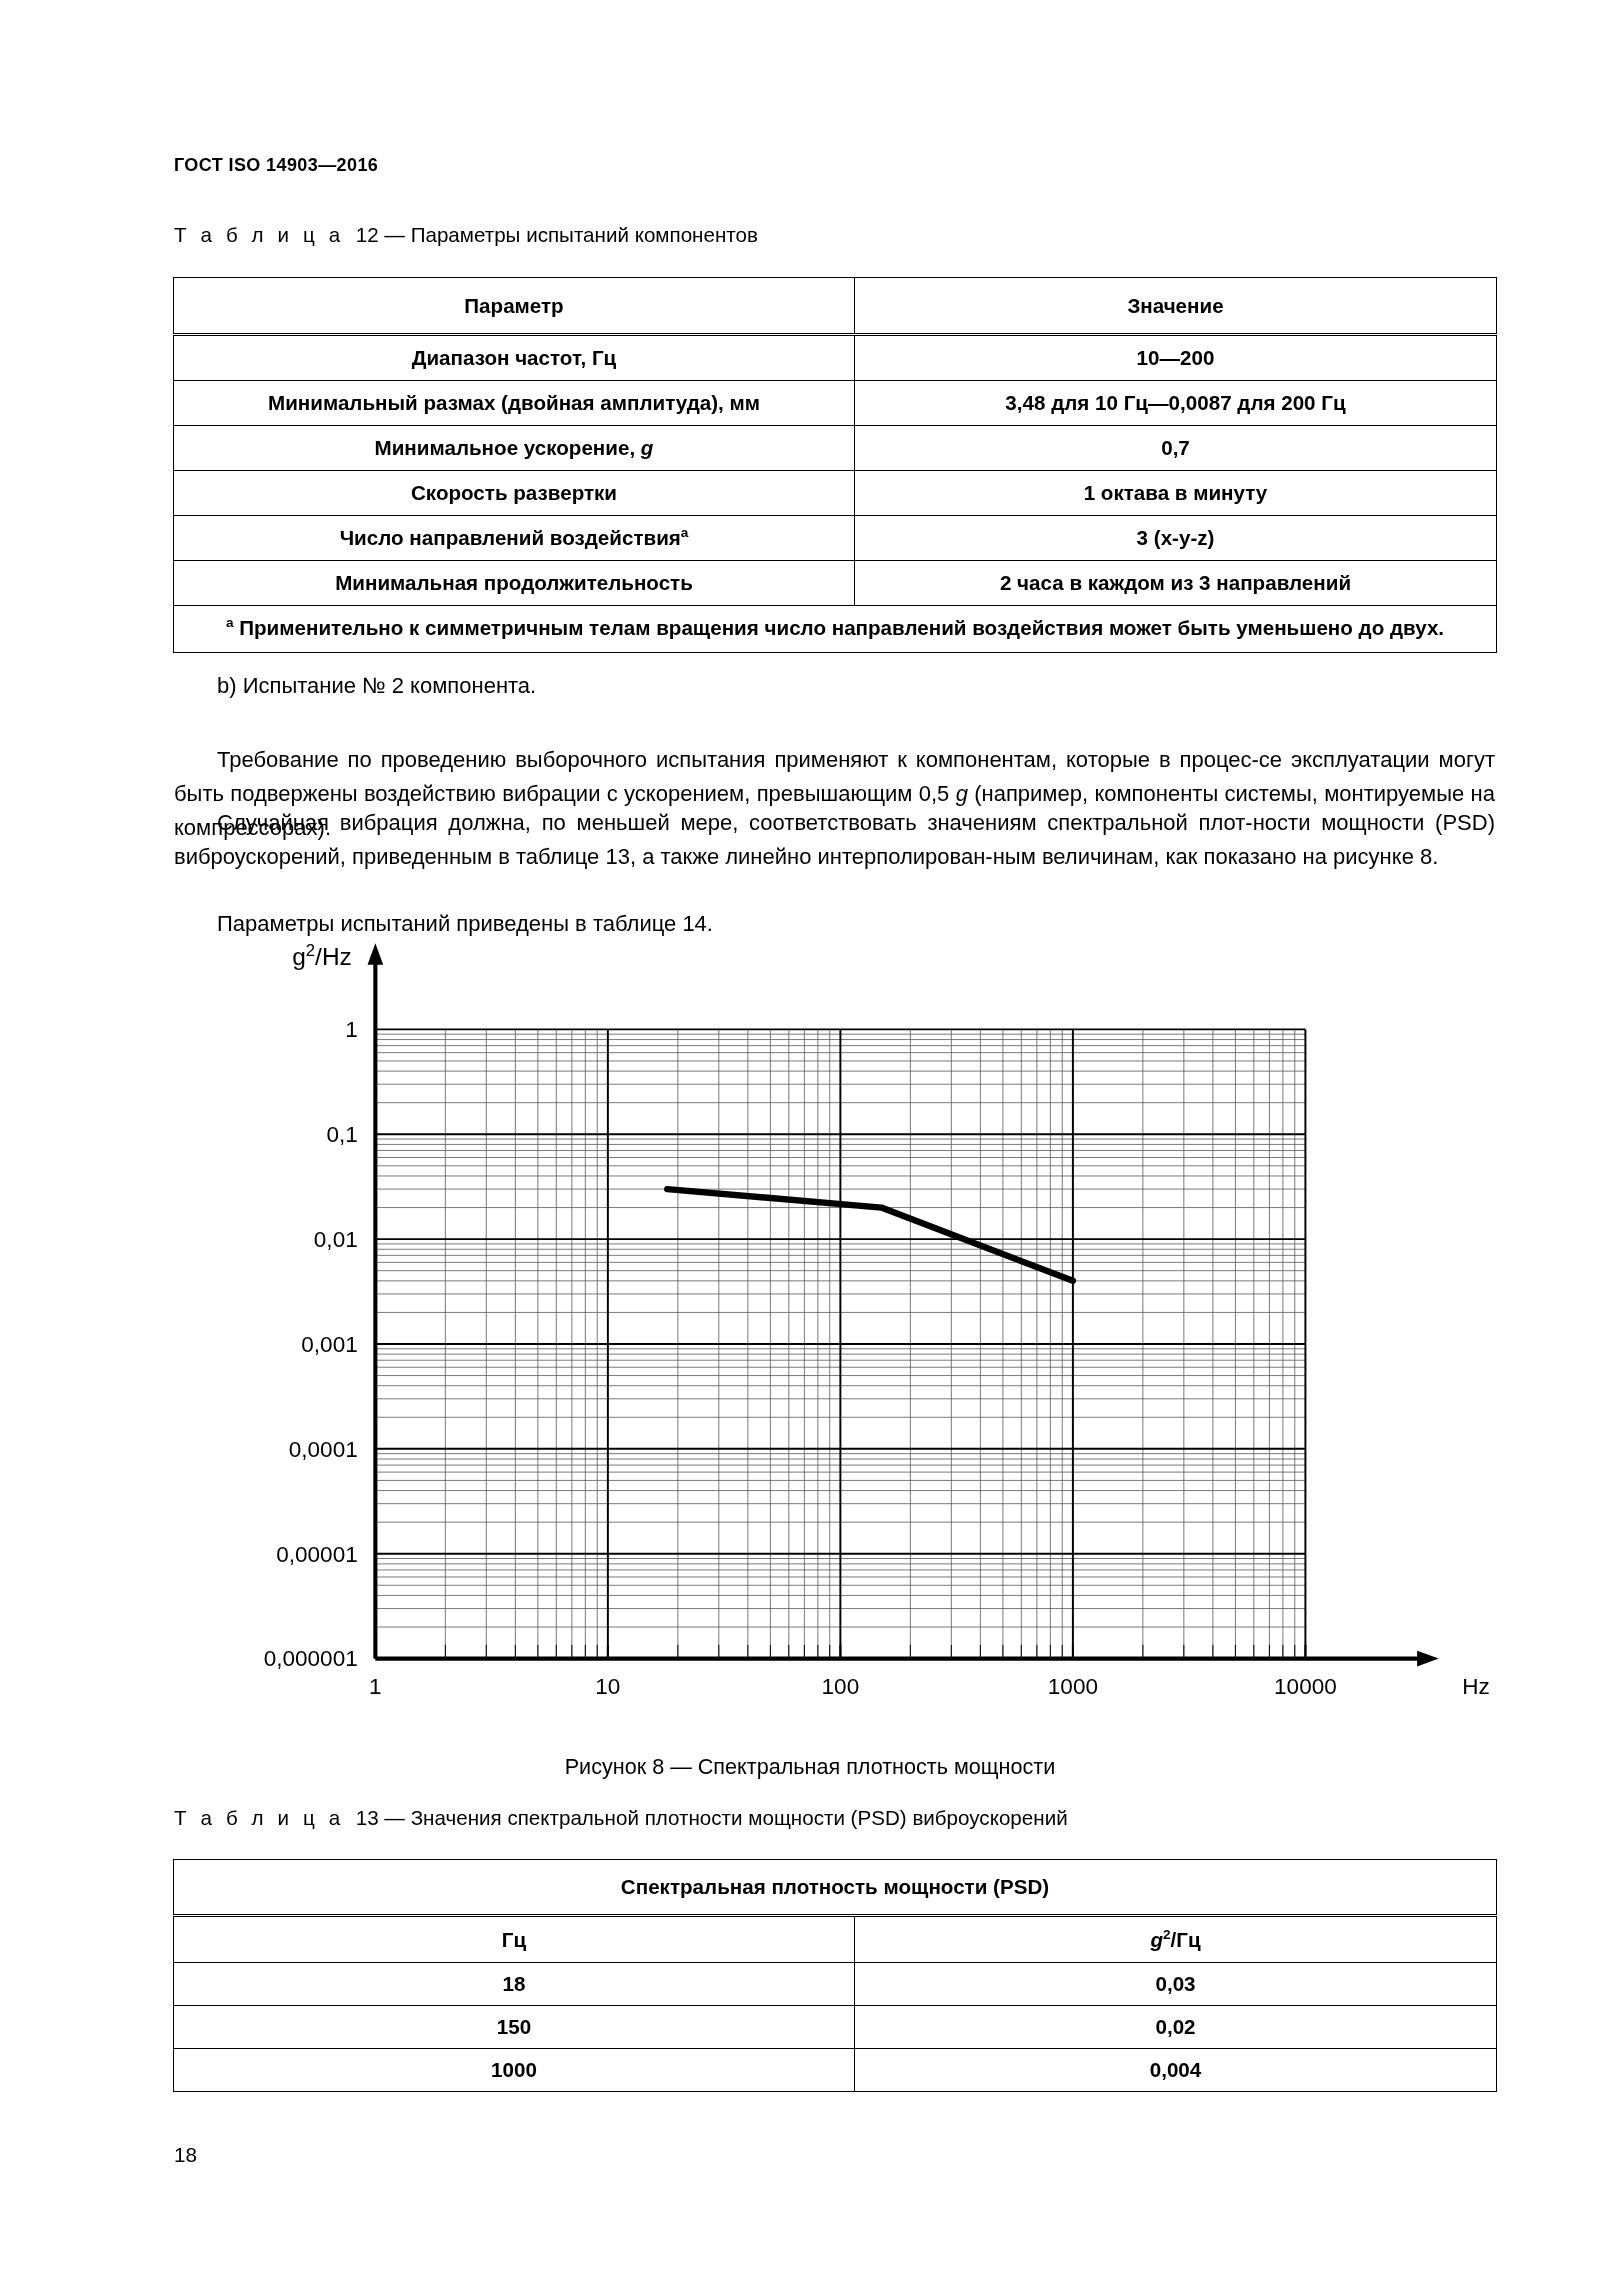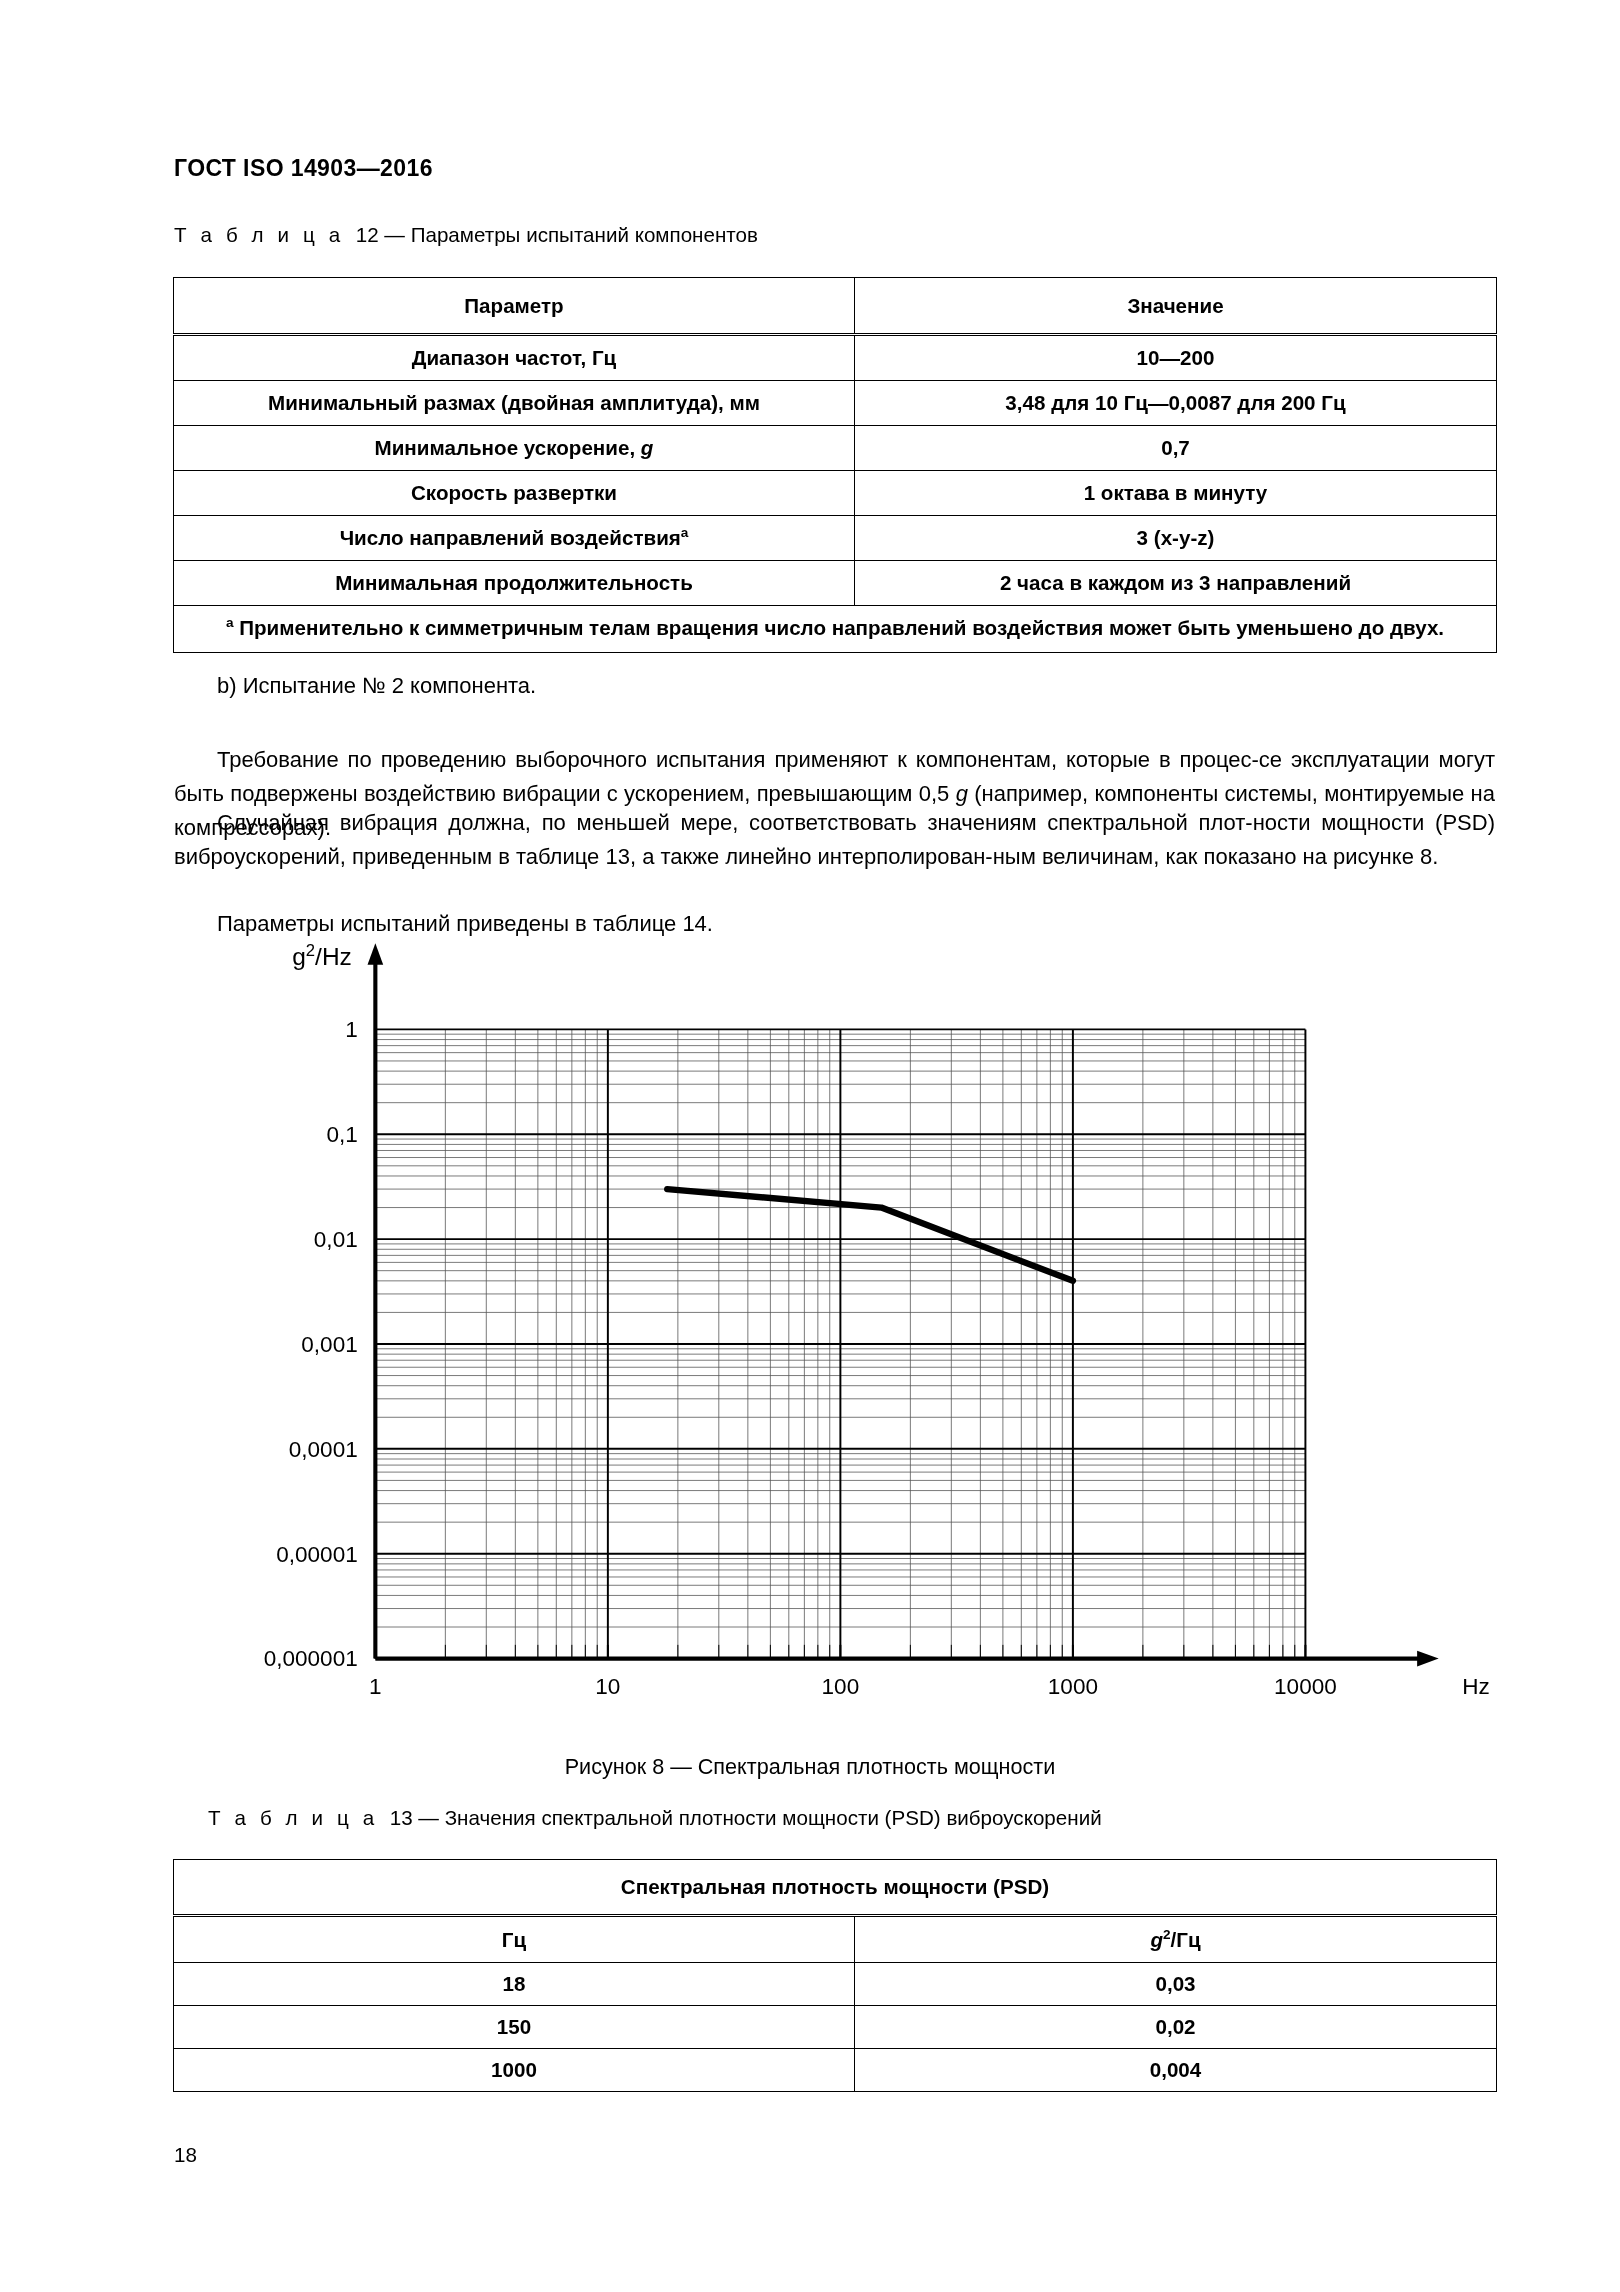--- a/index.html
+++ b/index.html
@@ -22,21 +22,21 @@
     width: 1620px;
     height: 2293px;
     overflow: hidden;
   }
 
   
   .doc-header {
     position: absolute;
     left: 174px;
     top: 155px;
-    font-size: 23px;
+    font-size: 18px;
     font-weight: bold;
     letter-spacing: 0.4px;
     white-space: nowrap;
   }
 
   
   .table-caption {
     position: absolute;
     font-size: 20.6px;
     white-space: nowrap;
@@ -367,21 +367,21 @@
           </g>
           <g>
             <polyline points="680.81,252.95 899.28,271.79 1094.75,346.58" fill="none" stroke="#000" stroke-width="6.5" stroke-linejoin="round" stroke-linecap="round"></polyline>
           </g>
         </g>
     </svg>
   </div>
 
   <div class="fig-caption">Рисунок 8 — Спектральная плотность мощности</div>
 
-  <div class="table-caption" style="left:174px; top:1806px;margin-left:34px;">
+  <div class="table-caption" style="left:174px; top:1806px;">
     <span class="caption-word">Т а б л и ц а</span><span>&nbsp; </span><span>13 — Значения спектральной плотности мощности (PSD) виброускорений</span>
   </div>
 
   <table class="gost" id="table13">
     <colgroup>
         <col class="c1">
         <col class="c2">
       </colgroup>
     <tbody>
       <tr class="span-row">

